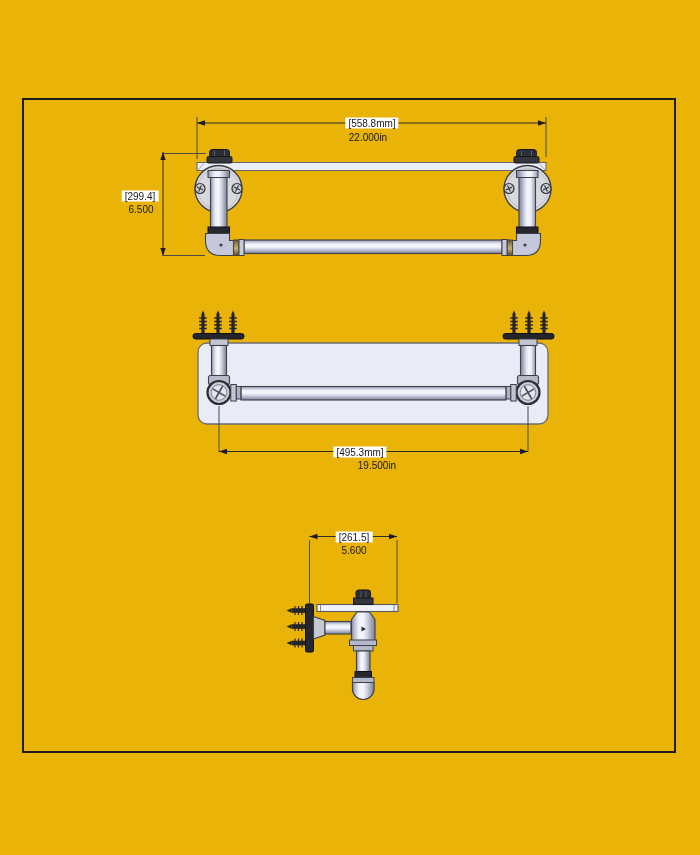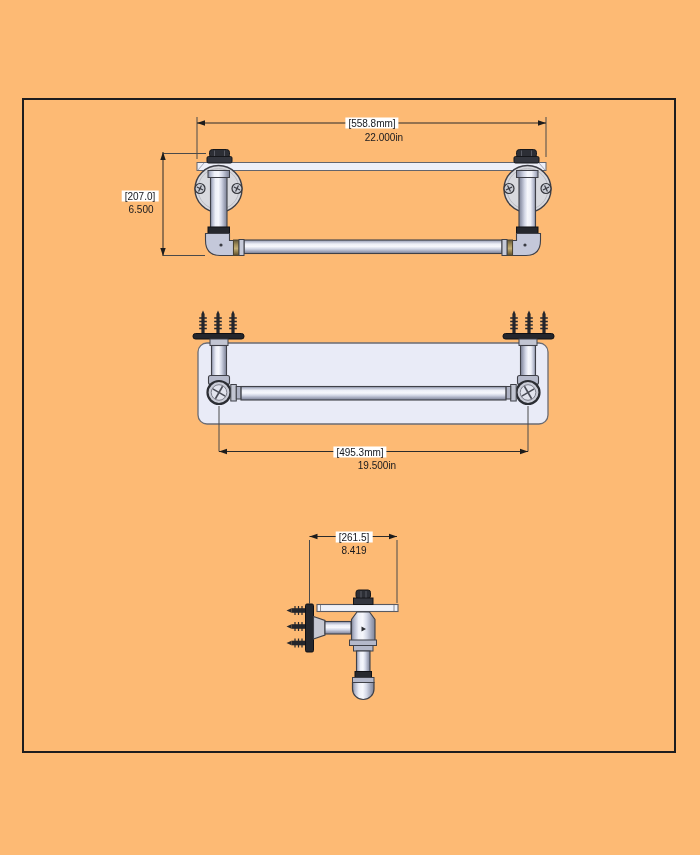--- a/index.html
+++ b/index.html
@@ -1,16 +1,16 @@
 <!DOCTYPE html>
 <html><head>
 <meta charset="utf-8">
 <style>
   html,body{margin:0;padding:0;background:#ffffff;}
-  .page{position:relative;width:700px;height:855px;background:#fdba74;overflow:hidden;
+  .page{position:relative;width:700px;height:855px;background:#eab308;overflow:hidden;
         font-family:"Liberation Sans",sans-serif;}
   .frame{position:absolute;left:22px;top:98px;width:650px;height:651px;border:2px solid #1d1d1f;}
   .drawing{position:absolute;left:0;top:0;width:700px;height:855px;}
   .dim-label{position:absolute;transform:translate(-50%,-50%);font-size:10px;line-height:11px;
              color:#16181d;white-space:nowrap;z-index:3;}
   .dim-label.bg{background:#ffffff;padding:0 3px;}
   .caption{position:absolute;transform:translate(-50%,-50%);font-size:13.5px;letter-spacing:.3px;
            color:#434343;white-space:nowrap;z-index:3;}
   svg{position:absolute;left:0;top:0;z-index:2;}
 </style>
@@ -179,24 +179,24 @@
 
       <rect x="353.5" y="645.5" width="19.5" height="5.5" fill="#b4b8ca" stroke="#3f4048" stroke-width="1"></rect>
       <rect x="356.5" y="651" width="13.5" height="20.5" fill="url(#gradX)" stroke="#3f4048" stroke-width="1.1"></rect>
       <rect x="355" y="671.5" width="16.5" height="6" fill="#27292f" stroke="#101014" stroke-width="1"></rect>
       <rect x="352.5" y="677.5" width="21.5" height="5" fill="#b4b8ca" stroke="#3f4048" stroke-width="1"></rect>
       <path d="M352.5,682.5 h21.5 v6.5 a10.75,10.5 0 0 1 -21.5,0 Z" fill="url(#gradX)" stroke="#3f4048" stroke-width="1.2"></path>
     </g>
   </svg>
 
   <div class="dim-label bg" style="left:372px;top:123px">[558.8mm]</div>
-  <div class="dim-label" style="left:384px;top:136.5px">22.000in</div>
-
-  <div class="dim-label bg" style="left:140px;top:196px">[207.0]</div>
+  <div class="dim-label" style="left:368px;top:136.5px">22.000in</div>
+
+  <div class="dim-label bg" style="left:140px;top:196px">[299.4]</div>
   <div class="dim-label" style="left:141px;top:209px">6.500</div>
 
   <div class="dim-label bg" style="left:360px;top:451.5px">[495.3mm]</div>
   <div class="dim-label" style="left:377px;top:464.5px">19.500in</div>
 
   <div class="dim-label bg" style="left:354px;top:536.5px">[261.5]</div>
-  <div class="dim-label" style="left:354px;top:549.5px">8.419</div>
+  <div class="dim-label" style="left:354px;top:549.5px">5.600</div>
 
 </div>
 
 </body></html>

